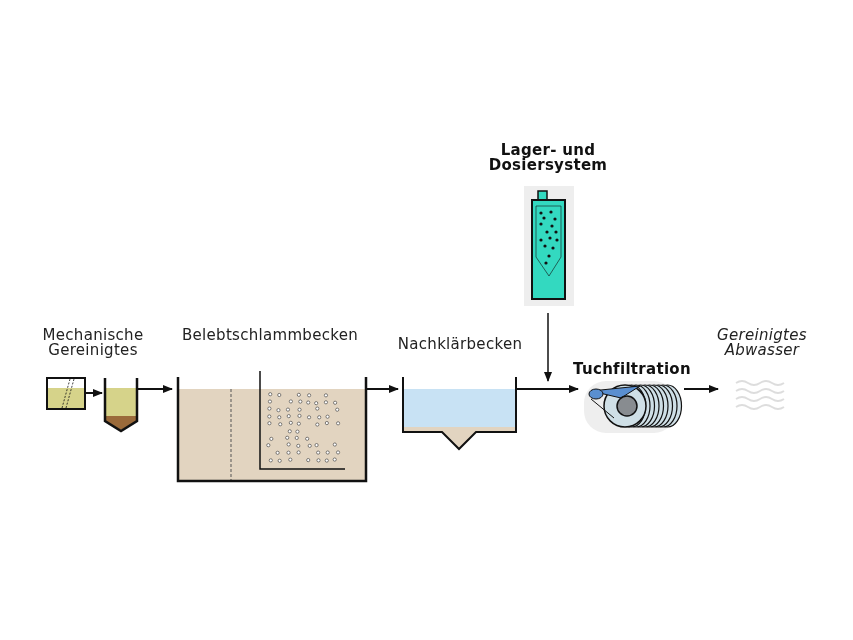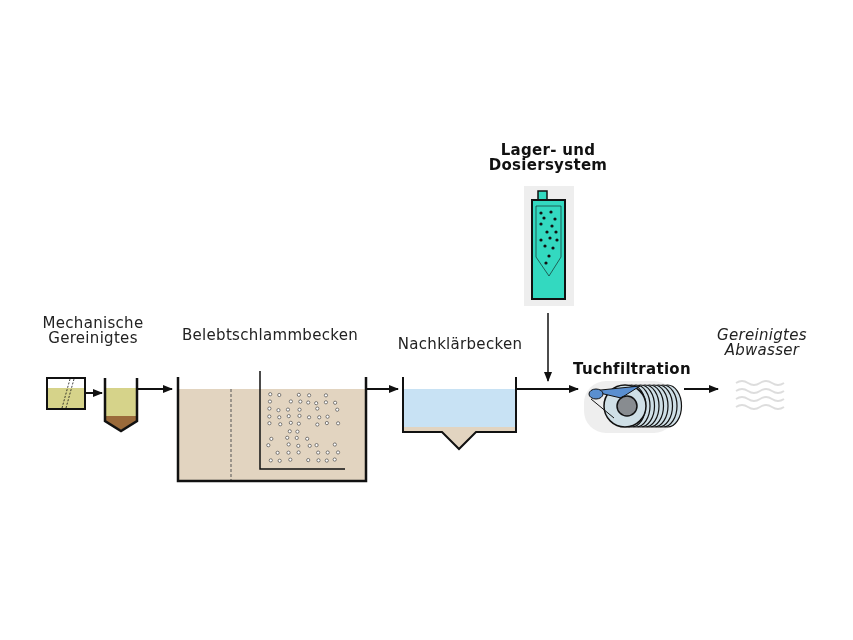--- a/index.html
+++ b/index.html
@@ -4,21 +4,21 @@
 <style>
   html, body { margin:0; padding:0; background:#ffffff; }
   body { width:853px; height:640px; position:relative; overflow:hidden; font-family:"DejaVu Sans", sans-serif; }
   .label { position:absolute; text-align:center; font-size:15px; color:#222; line-height:15px; letter-spacing:0.3px; font-family:"DejaVu Sans", sans-serif; }
   .label.bold { font-weight:bold; color:#111; }
   svg { position:absolute; left:0; top:0; }
 </style>
 </head>
 <body>
 
-<div class="label" style="left:38px; top:316px; width:110px;">
+<div class="label" style="left:38px; top:328px; width:110px;">
   <div>Mechanische</div>
   <div>Gereinigtes</div>
 </div>
 <div class="label" style="left:180px; top:328px; width:180px;">Belebtschlammbecken</div>
 <div class="label" style="left:395px; top:337px; width:130px;">Nachklärbecken</div>
 <div class="label bold" style="left:572px; top:328px; width:120px;margin-top:34px;">Tuchfiltration</div>
 <div class="label" style="left:712px; top:328px; width:100px;font-style:italic;">
   <div>Gereinigtes</div>
   <div>Abwasser</div>
 </div>

